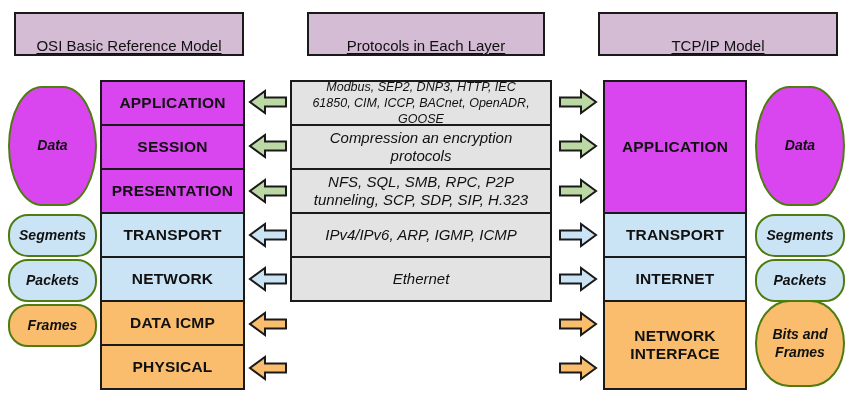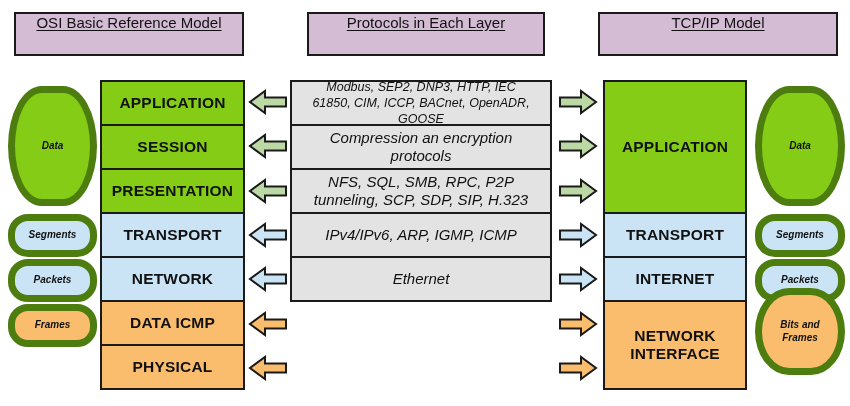--- a/index.html
+++ b/index.html
@@ -4,21 +4,21 @@
 <style>
   html,body { margin:0; padding:0; background:#ffffff; }
   #stage {
     position:relative; width:850px; height:406px; background:#ffffff;
     font-family:"Liberation Sans", sans-serif; color:#111; overflow:hidden;
   }
   
   .hdr {
     position:absolute; top:12px; height:44px; box-sizing:border-box;
     border:2px solid #1a1a1a; background:#d3bcd4;
-    display:flex; align-items:flex-start; justify-content:center;
+    display:flex; align-items:flex-end; justify-content:center;
     font-size:15px; text-decoration:underline; text-underline-offset:2px;
   }
   #hdr-osi   { left:14px;  width:230px; }
   #hdr-proto { left:307px; width:238px; }
   #hdr-tcp   { left:598px; width:240px; }
 
   
   .col { position:absolute; top:80px; display:flex; flex-direction:column; }
   #col-osi   { left:100px; width:145px; }
   #col-proto { left:290px; width:262px; }
@@ -28,29 +28,29 @@
     display:flex; align-items:center; justify-content:center; text-align:center;
     height:46px; padding:0 8px;
   }
   .cell:first-child { margin-top:0; }
   .layer { font-weight:700; font-size:15.5px; letter-spacing:0.2px; }
   .proto { background:#e3e3e3; font-style:italic; font-size:15px; line-height:1.22; padding:0 14px; }
   .proto.small  { font-size:12.5px; line-height:1.3; }
   .proto.narrow { padding:0 34px; }
   .h3x { height:134px; }
   .h2x { height:90px; }
-  .green  { background:#84cc16; }
+  .green  { background:#d946ef; }
   .blue   { background:#cbe4f5;padding-left:8px; }
   .orange { background:#f9bd6d; }
 
   
   .unit {
-    position:absolute; box-sizing:border-box; border:7px solid #4d7c0f;
+    position:absolute; box-sizing:border-box; border:2px solid #4d7c0f;
     display:flex; align-items:center; justify-content:center; text-align:center;
-    font-weight:700; font-style:italic; font-size:10px; line-height:1.25; padding:0 6px;
+    font-weight:700; font-style:italic; font-size:14px; line-height:1.25; padding:0 6px;
   }
   .pill   { border-radius:20px; }
   .barrel { border-radius:38% / 50%; }
   .rail-l { left:8px;  width:89px; }
   .rail-r { left:755px; width:90px; }
 
   
   .arrows {
     position:absolute; top:80px; height:310px;
     display:flex; flex-direction:column;
@@ -191,17 +191,17 @@
 
   <div class="unit barrel green rail-r" style="top:86px; height:120px;">
     <span>Data</span>
   </div>
   <div class="unit pill blue rail-r" style="top:214px; height:43px;">
     <span>Segments</span>
   </div>
   <div class="unit pill blue rail-r" style="top:259px; height:43px;">
     <span>Packets</span>
   </div>
-  <div class="unit barrel orange rail-r" style="top:288px; height:87px;">
+  <div class="unit barrel orange rail-r" style="top:300px; height:87px;">
     <span>Bits and Frames</span>
   </div>
 
 </div>
 
 </body></html>

